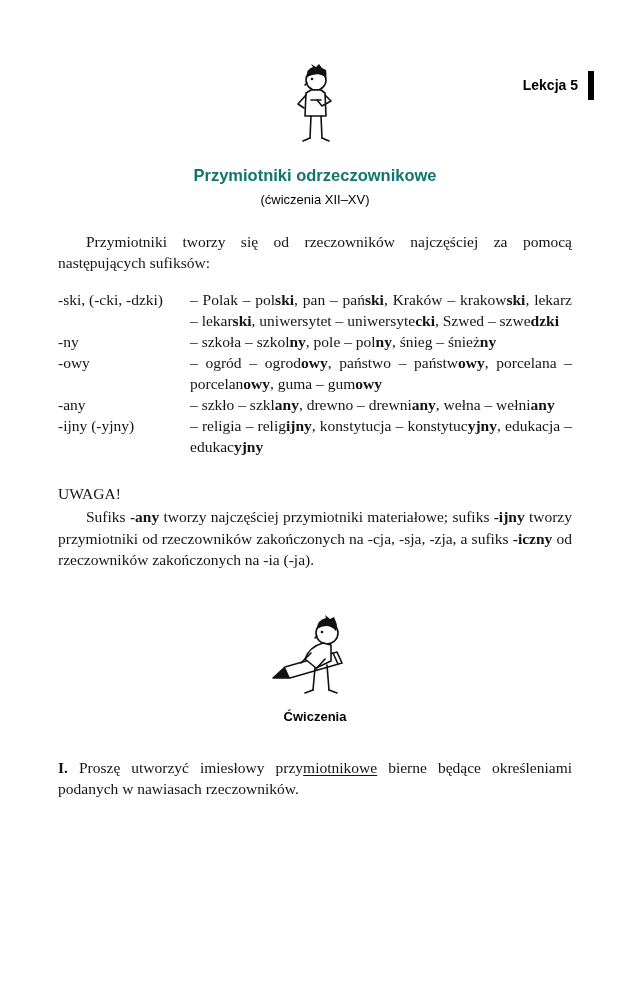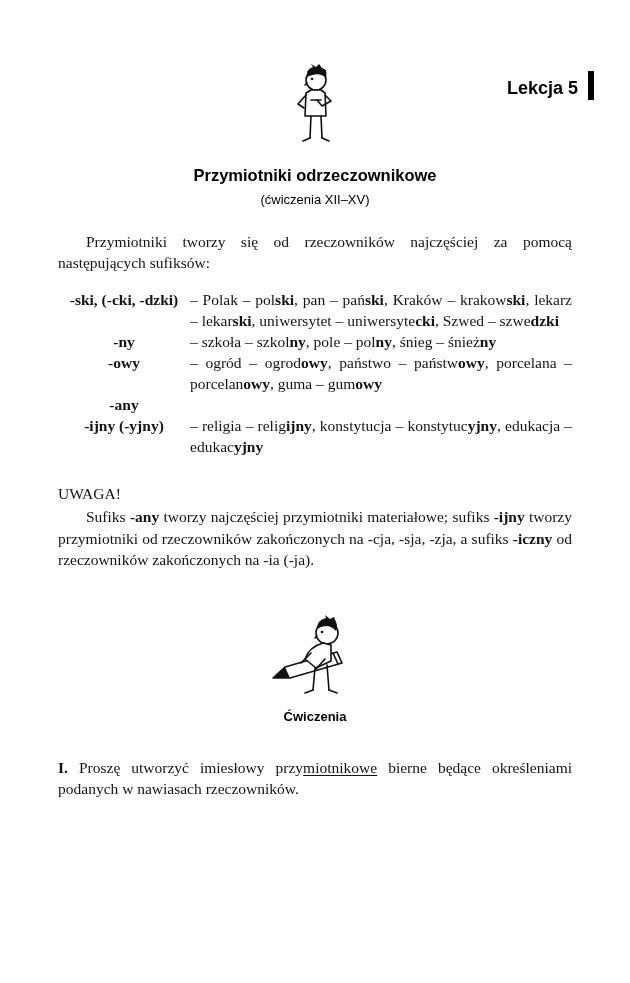--- a/index.html
+++ b/index.html
@@ -9,50 +9,50 @@
     font-family:"Liberation Serif", serif;
     font-size:15.5px;line-height:1.36;
     position:relative;overflow:hidden;
   }
   .page{position:relative;width:630px;height:983px;}
   .content{padding:0 58px;}
 
   .header-label{
     position:absolute;top:12px;right:52px;
     font-family:"Liberation Sans", sans-serif;
-    font-weight:bold;font-size:18px;color:#000;
+    font-weight:bold;font-size:14px;color:#000;
   }
   .header-bar{
     position:absolute;top:7px;right:36px;
     width:6px;height:29px;background:#000;
   }
 
   .figure-wrap{display:flex;justify-content:center;}
   .figure1{margin-top:64px;}
   .figure2{margin-top:44px;}
 
   .title{
     text-align:center;margin-top:8px;
     font-family:"Liberation Sans", sans-serif;
-    font-weight:bold;font-size:16.5px;color:#000000;
+    font-weight:bold;font-size:16.5px;color:#0f766e;
   }
   .subtitle{
     text-align:center;margin-top:5px;
     font-family:"Liberation Sans", sans-serif;
     font-size:13px;color:#000;
   }
 
   .intro{
     margin-top:22px;text-indent:28px;text-align:justify;
   }
 
   .suffix-table{margin-top:1px;}
   .suffix-row{display:flex;align-items:flex-start;}
   .suffix-term{
-    width:132px;flex:0 0 132px;font-weight:bold;text-align:center;
+    width:132px;flex:0 0 132px;font-weight:normal;
   }
   .suffix-def{flex:1 1 auto;text-align:justify;}
 
   .note-heading{margin-top:26px;}
   .note-text{margin-top:2px;text-indent:28px;text-align:justify;}
 
   .exercises-heading{
     text-align:center;margin-top:2px;
     font-family:"Liberation Sans", sans-serif;
     font-weight:bold;font-size:13px;color:#000;
@@ -104,20 +104,21 @@
         <div class="suffix-row">
           <div class="suffix-term">-ny</div>
           <div class="suffix-def">– szkoła – szkol<b>ny</b>, pole – pol<b>ny</b>, śnieg – śnież<b>ny</b></div>
         </div>
         <div class="suffix-row">
           <div class="suffix-term">-owy</div>
           <div class="suffix-def">– ogród – ogrod<b>owy</b>, państwo – państw<b>owy</b>, porcelana – porcelan<b>owy</b>, guma – gum<b>owy</b></div>
         </div>
         <div class="suffix-row">
           <div class="suffix-term">-any</div>
+          <div class="suffix-def">– szkło – szkl<b>any</b>, drewno – drewni<b>any</b>, wełna – wełni<b>any</b></div>
         </div>
         <div class="suffix-row">
           <div class="suffix-term">-ijny (-yjny)</div>
           <div class="suffix-def">– religia – relig<b>ijny</b>, konstytucja – konstytuc<b>yjny</b>, edukacja – edukac<b>yjny</b></div>
         </div>
       </div>
 
     <div class="note-heading">UWAGA!</div>
     <p class="note-text">Sufiks <b>-any</b> tworzy najczęściej przymiotniki materiałowe; sufiks <b>-ijny</b> tworzy przymiotniki od rzeczowników zakończonych na -cja, -sja, -zja, a sufiks <b>-iczny</b> od rzeczowników zakończonych na -ia (-ja).</p>
 

